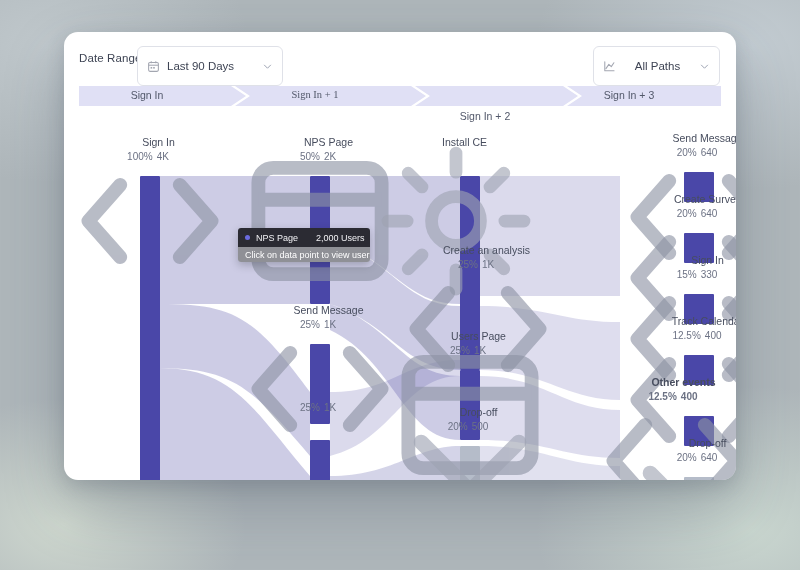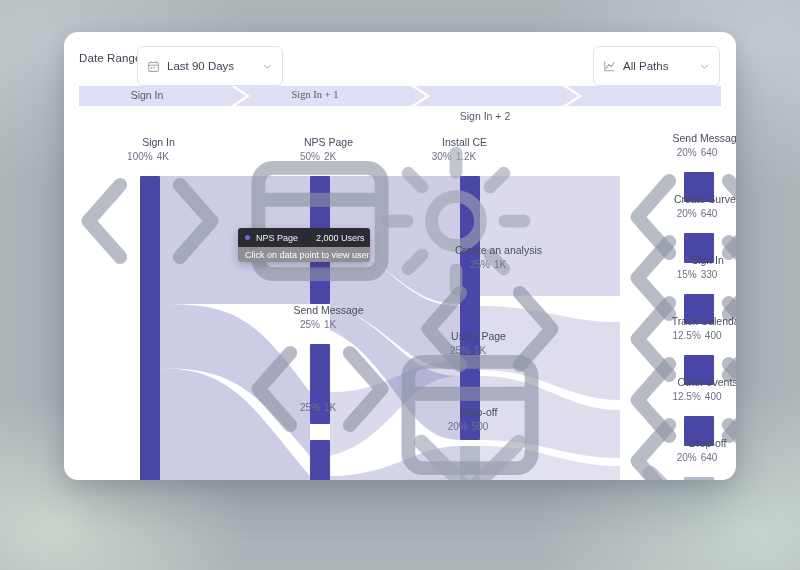--- a/index.html
+++ b/index.html
@@ -29,21 +29,21 @@
   .toolbar{position:absolute;left:0;top:0;width:100%;height:56px;}
   .dr-label{position:absolute;left:15px;top:20px;font-size:11.5px;color:#3d4353;letter-spacing:.1px;}
   .select{
     position:absolute;height:40px;border:1px solid #dfe1e8;border-radius:6px;background:#fff;
     display:flex;align-items:center;gap:7px;padding:12px 9px;box-sizing:border-box;
     font-size:11.5px;color:#3d4353;cursor:pointer;
   }
   .select.date{left:73px;top:14px;width:146px;}
   .select.paths{right:16px;top:14px;width:127px;}
   .select .sel-txt{flex:1;}
-  .select.paths .sel-txt{}
+  .select.paths .sel-txt{text-align:center;}
   .chev{width:11px;height:11px;flex:none;}
   .chev svg{display:block}
   .ico{width:13px;height:13px;flex:none;display:block;opacity:.62}
 
   
   .steps{position:absolute;left:15px;top:54px;width:642px;height:20px;}
   .steps svg{display:block}
   .steplabel{
     position:absolute;top:57px;font-size:10.5px;color:#52586a;text-align:center;
     width:160px;
@@ -123,20 +123,21 @@
         <path d="M0,0 H152 L167,10 L152,20 H0 Z"></path>
         <path d="M156,0 H332 L347,10 L332,20 H156 L171,10 Z"></path>
         <path d="M336,0 H484 L499,10 L484,20 H336 L351,10 Z"></path>
         <path d="M488,0 H642 V20 H488 L503,10 Z"></path>
       </g>
     </svg>
   </div>
   <div class="steplabel" style="left:3px;">Sign In</div>
   <div class="steplabel" style="left:171px;font-family:Liberation Serif, serif;">Sign In + 1</div>
   <div class="steplabel" style="left:341px;margin-top:21px;">Sign In + 2</div>
+  <div class="steplabel" style="left:485px;">Sign In + 3</div>
 
   <div class="canvas">
 
     <svg width="672" height="370" viewBox="0 0 672 370">
       <defs>
         <clipPath id="clipAll">
               <rect x="0" y="0" width="672" height="370"></rect>
             </clipPath>
       </defs>
       <g clip-path="url(#clipAll)" fill="#5a57a8" fill-opacity="0.30">
@@ -242,26 +243,23 @@
     <div class="node" style="left:307px;top:26px;">
       <div class="nl">
         <span class="ico">
           <svg viewBox="0 0 16 16" fill="none" stroke="#9ea3b2" stroke-width="1.2">
             <circle cx="8" cy="8" r="2.3"></circle>
             <path d="M8 1.6v1.8M8 12.6v1.8M1.6 8h1.8M12.6 8h1.8M3.5 3.5l1.3 1.3M11.2 11.2l1.3 1.3M12.5 3.5l-1.3 1.3M4.8 11.2l-1.3 1.3" stroke-linecap="round"></path>
           </svg>
         </span>
         <span>Install CE</span>
       </div>
-      <div class="nv">
-        <span>30%</span><span>1.2K</span>
-      </div>
-    </div>
-
-    <div class="node" style="left:341px;top:134px;">
+    </div>
+
+    <div class="node" style="left:329px;top:134px;">
       <div class="nl">
         <span class="ico">
           <svg viewBox="0 0 16 16" fill="none" stroke="#8d93a4" stroke-width="1.3" stroke-linecap="round" stroke-linejoin="round">
             <polyline points="5.2,4.6 2.2,8 5.2,11.4"></polyline>
                 <polyline points="10.8,4.6 13.8,8 10.8,11.4"></polyline>
           </svg>
         </span>
         <span>Create an analysis</span>
       </div>
       <div class="nv">
@@ -352,21 +350,21 @@
                 <polyline points="10.8,4.6 13.8,8 10.8,11.4"></polyline>
           </svg>
         </span>
         <span>Track Calendar</span>
       </div>
       <div class="nv">
         <span>12.5%</span><span>400</span>
       </div>
     </div>
 
-    <div class="node" style="left:550px;top:266px;">
+    <div class="node" style="left:526px;top:266px;font-weight:bold;">
       <div class="nl">
         <span class="ico">
           <svg viewBox="0 0 16 16" fill="none" stroke="#8d93a4" stroke-width="1.3" stroke-linecap="round" stroke-linejoin="round">
             <polyline points="5.2,4.6 2.2,8 5.2,11.4"></polyline>
                 <polyline points="10.8,4.6 13.8,8 10.8,11.4"></polyline>
           </svg>
         </span>
         <span>Other events</span>
       </div>
       <div class="nv">

